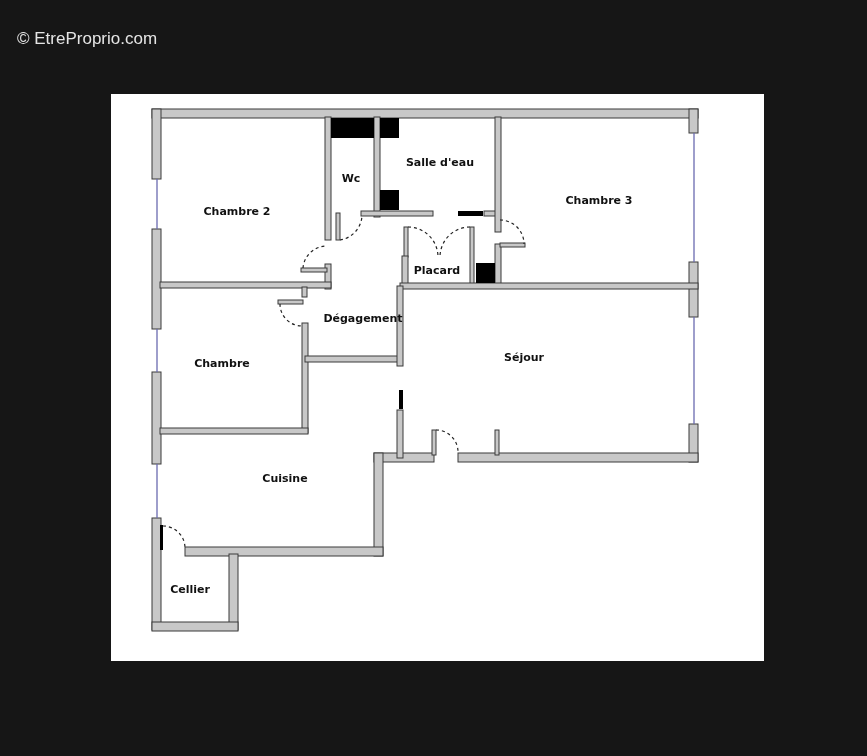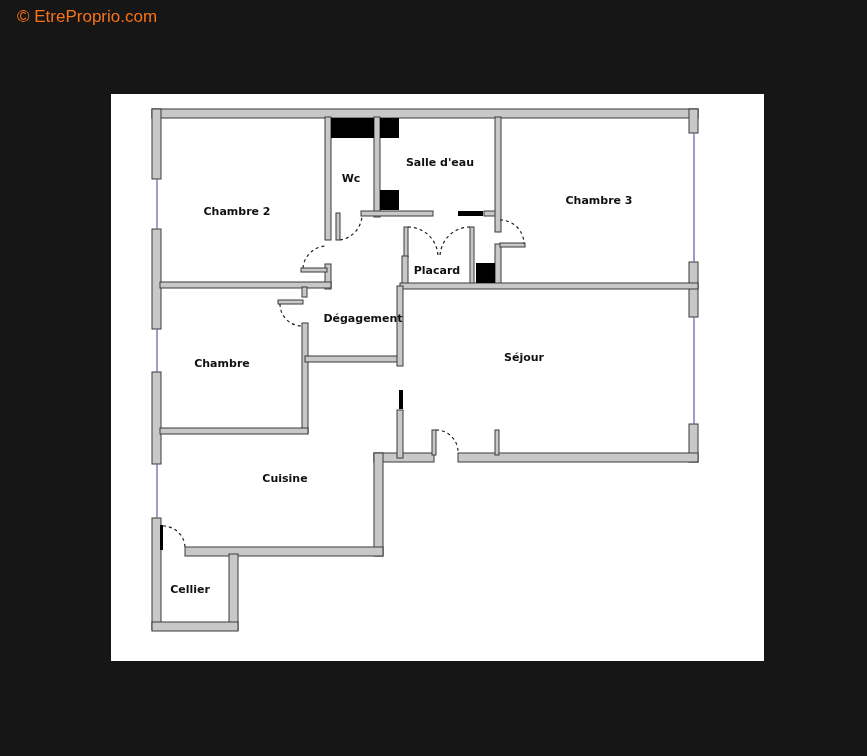--- a/index.html
+++ b/index.html
@@ -1,21 +1,21 @@
 <!DOCTYPE html>
 <html><head>
 <meta charset="utf-8">
 <style>
   html, body { margin: 0; padding: 0; }
   body {
     width: 867px; height: 756px; background: #161616; position: relative; overflow: hidden;
     font-family: "DejaVu Sans", sans-serif;
   }
   .watermark {
-    position: absolute; left: 17px; top: 7px; color: #f97316; font-size: 17px;
+    position: absolute; left: 17px; top: 29px; color: #e5e5e5; font-size: 17px;
     font-family: "Liberation Sans", sans-serif;
   }
   .plan-card {
     position: absolute; left: 111px; top: 94px; width: 653px; height: 567px; background: #ffffff;
   }
   svg { position: absolute; left: 0; top: 0; }
   .wall { fill: #c8c8c8; stroke: #3a3a3a; stroke-width: 1; }
   .solid { fill: #000; }
   .door-arc { fill: none; stroke: #222; stroke-width: 1.2; stroke-dasharray: 3 3; }
   .win { stroke: #6a6ab0; stroke-width: 1.3; }

